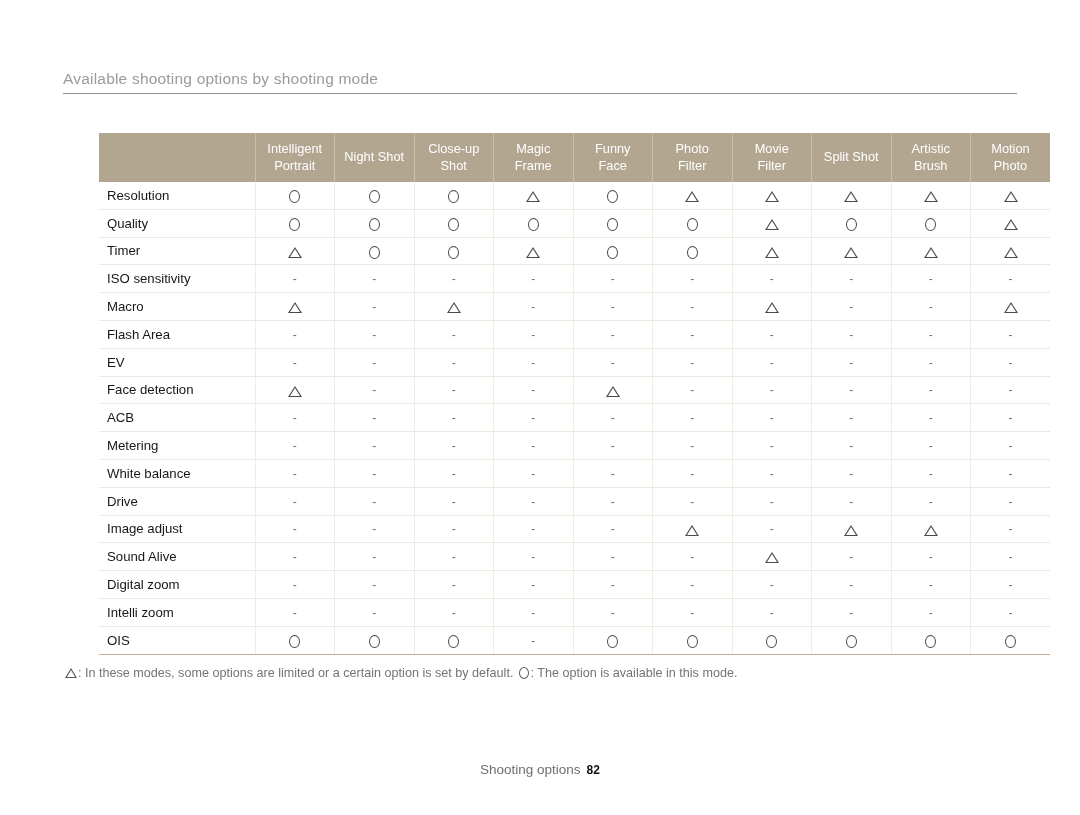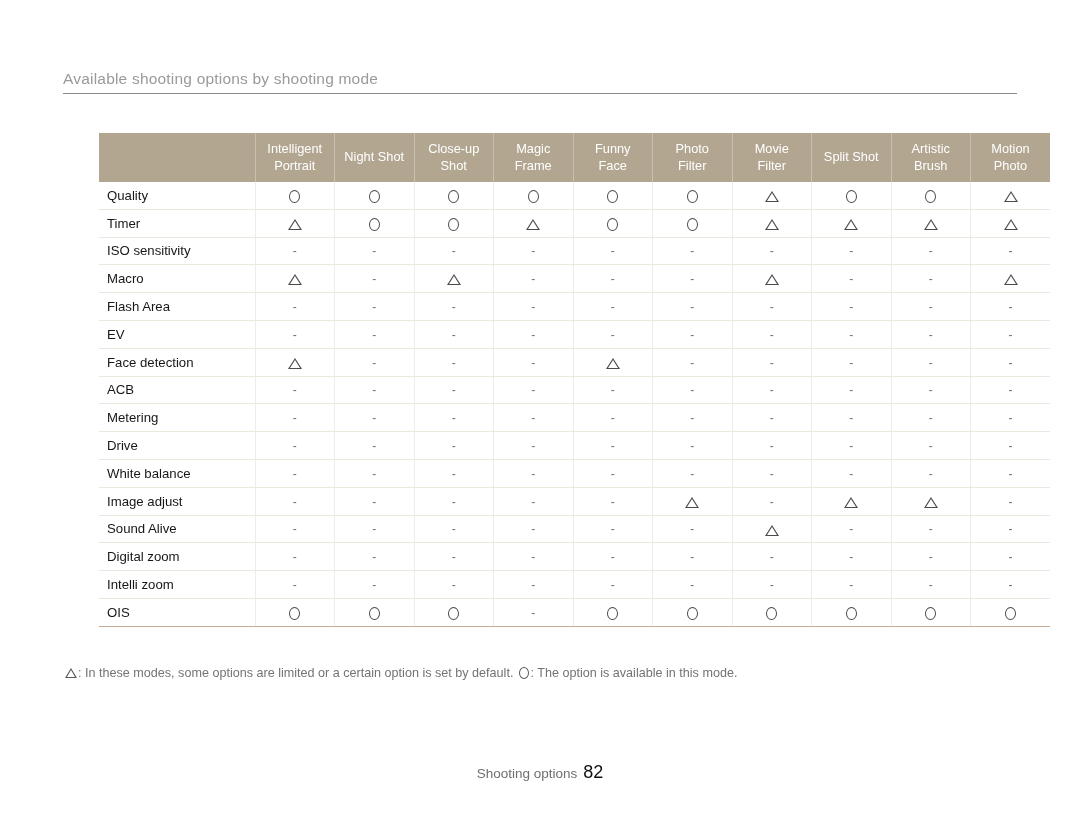--- a/index.html
+++ b/index.html
@@ -184,22 +184,22 @@
     position: absolute;
     left: 0;
     top: 762px;
     width: 1080px;
     text-align: center;
     font-size: 13.5px;
     color: #6f6f6f;
   }
   .page-footer .pnum {
     color: #111111;
-    font-weight: normal;
-    font-size: 18px;
+    font-weight: bold;
+    font-size: 12px;
     margin-left: 6px;
   }
 </style>
 </head>
 <body>
 
 <div class="page">
 
   <div class="section-head">
     <div class="section-title">Available shooting options by shooting mode</div>
@@ -259,20 +259,33 @@
               <span class="hl">Brush</span>
             </th>
             <th>
               <span class="hl">Motion</span>
               <span class="hl">Photo</span>
             </th>
           </tr>
       </thead>
       <tbody id="table-body">
           <tr>
+            <td class="rowlabel">Resolution</td>
+            <td><span class="sym sym-circle"></span></td>
+            <td><span class="sym sym-circle"></span></td>
+            <td><span class="sym sym-circle"></span></td>
+            <td><span class="sym sym-tri"></span></td>
+            <td><span class="sym sym-circle"></span></td>
+            <td><span class="sym sym-tri"></span></td>
+            <td><span class="sym sym-tri"></span></td>
+            <td><span class="sym sym-tri"></span></td>
+            <td><span class="sym sym-tri"></span></td>
+            <td><span class="sym sym-tri"></span></td>
+          </tr>
+          <tr>
             <td class="rowlabel">Quality</td>
             <td><span class="sym sym-circle"></span></td>
             <td><span class="sym sym-circle"></span></td>
             <td><span class="sym sym-circle"></span></td>
             <td><span class="sym sym-circle"></span></td>
             <td><span class="sym sym-circle"></span></td>
             <td><span class="sym sym-circle"></span></td>
             <td><span class="sym sym-tri"></span></td>
             <td><span class="sym sym-circle"></span></td>
             <td><span class="sym sym-circle"></span></td>
@@ -376,34 +389,34 @@
             <td><span class="sym sym-dash">-</span></td>
             <td><span class="sym sym-dash">-</span></td>
             <td><span class="sym sym-dash">-</span></td>
             <td><span class="sym sym-dash">-</span></td>
             <td><span class="sym sym-dash">-</span></td>
             <td><span class="sym sym-dash">-</span></td>
             <td><span class="sym sym-dash">-</span></td>
             <td><span class="sym sym-dash">-</span></td>
           </tr>
           <tr>
+            <td class="rowlabel">White balance</td>
+            <td><span class="sym sym-dash">-</span></td>
+            <td><span class="sym sym-dash">-</span></td>
+            <td><span class="sym sym-dash">-</span></td>
+            <td><span class="sym sym-dash">-</span></td>
+            <td><span class="sym sym-dash">-</span></td>
+            <td><span class="sym sym-dash">-</span></td>
+            <td><span class="sym sym-dash">-</span></td>
+            <td><span class="sym sym-dash">-</span></td>
+            <td><span class="sym sym-dash">-</span></td>
+            <td><span class="sym sym-dash">-</span></td>
+          </tr>
+          <tr>
             <td class="rowlabel">Drive</td>
-            <td><span class="sym sym-dash">-</span></td>
-            <td><span class="sym sym-dash">-</span></td>
-            <td><span class="sym sym-dash">-</span></td>
-            <td><span class="sym sym-dash">-</span></td>
-            <td><span class="sym sym-dash">-</span></td>
-            <td><span class="sym sym-dash">-</span></td>
-            <td><span class="sym sym-dash">-</span></td>
-            <td><span class="sym sym-dash">-</span></td>
-            <td><span class="sym sym-dash">-</span></td>
-            <td><span class="sym sym-dash">-</span></td>
-          </tr>
-          <tr>
-            <td class="rowlabel">White balance</td>
             <td><span class="sym sym-dash">-</span></td>
             <td><span class="sym sym-dash">-</span></td>
             <td><span class="sym sym-dash">-</span></td>
             <td><span class="sym sym-dash">-</span></td>
             <td><span class="sym sym-dash">-</span></td>
             <td><span class="sym sym-dash">-</span></td>
             <td><span class="sym sym-dash">-</span></td>
             <td><span class="sym sym-dash">-</span></td>
             <td><span class="sym sym-dash">-</span></td>
             <td><span class="sym sym-dash">-</span></td>

